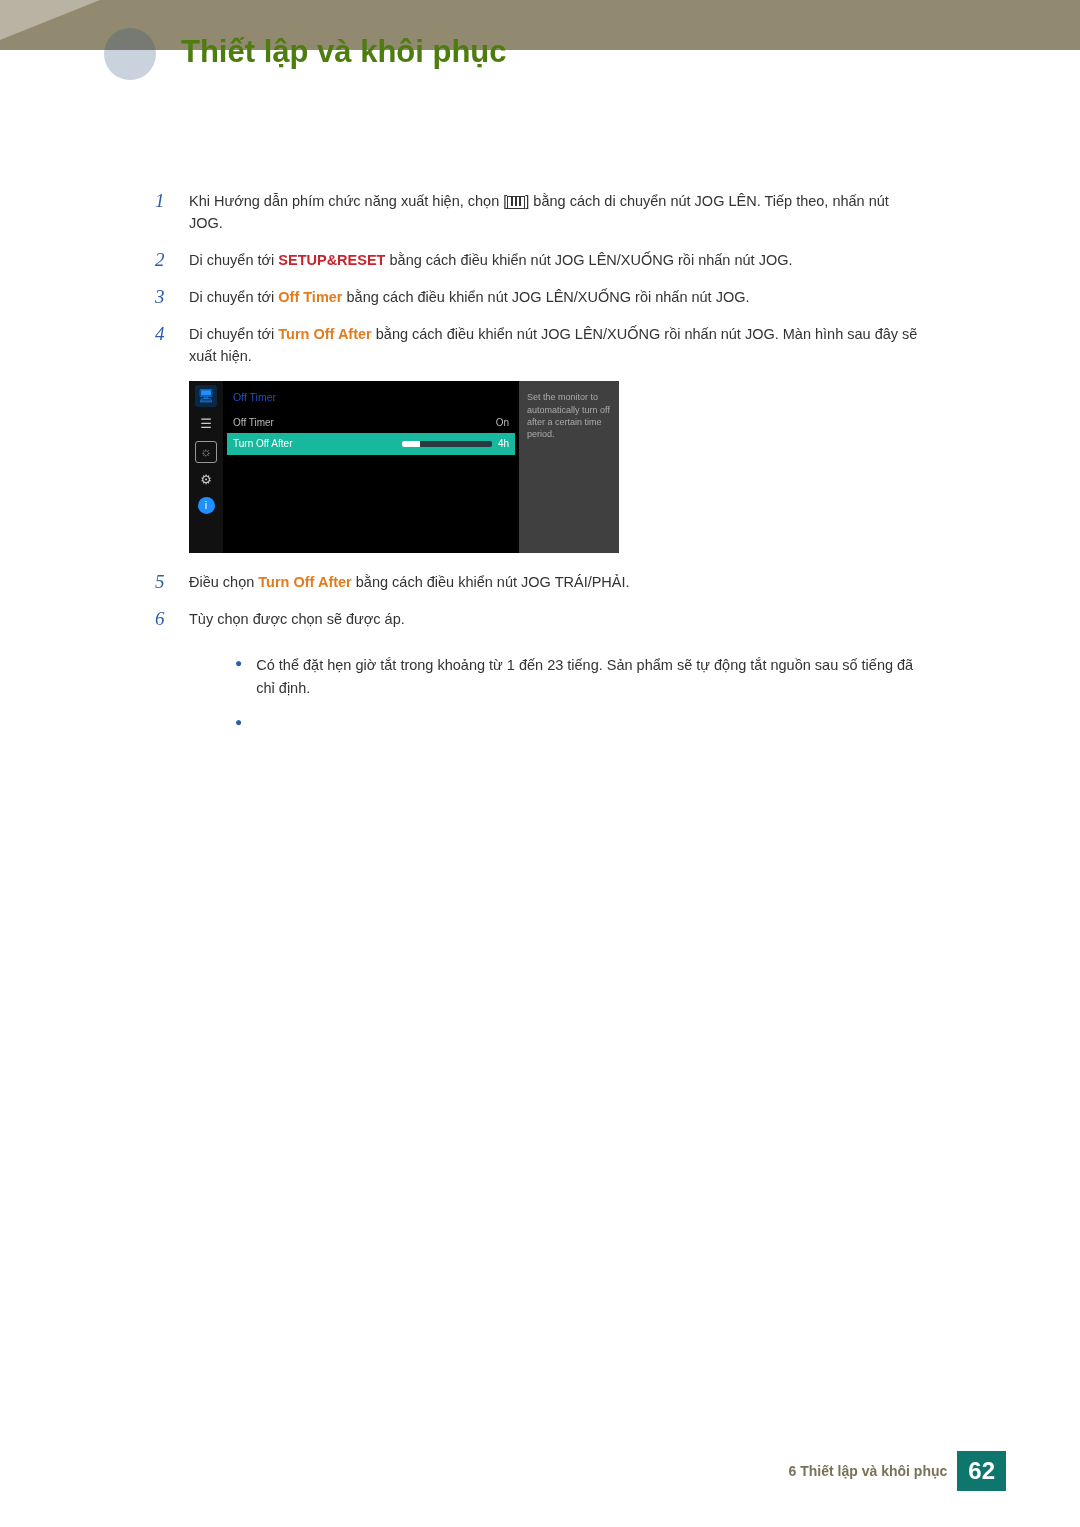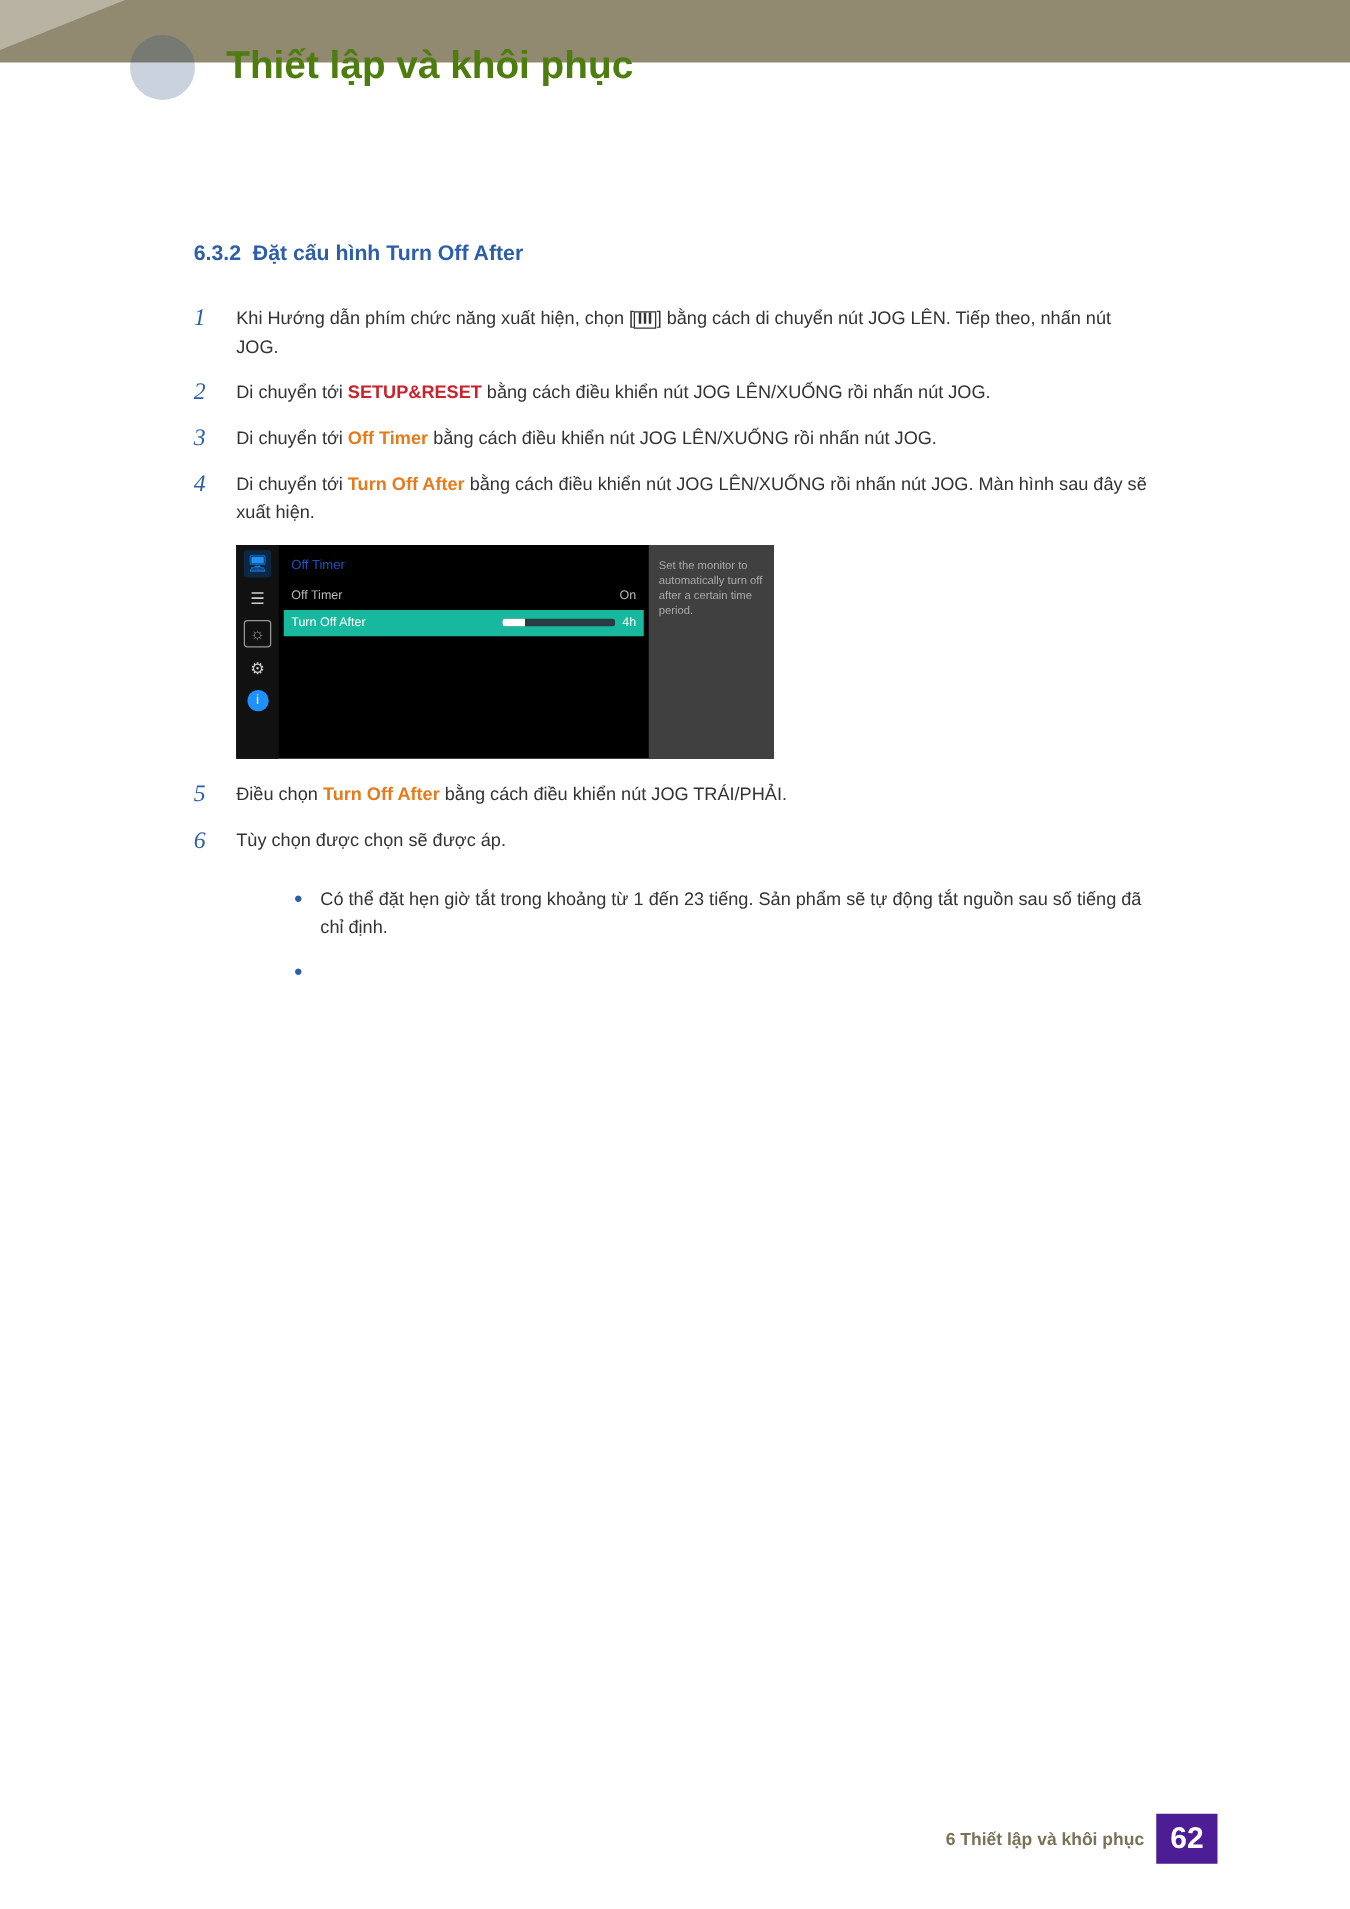--- a/index.html
+++ b/index.html
@@ -133,50 +133,47 @@
   }
   .note-item { display:flex; margin-bottom:14px; }
   .bullet { color:#2d5ea8; margin-right:14px; font-size:12px; line-height:1.6;}
   .footer {
     position:absolute;
     bottom:36px;
     left:0; width:100%;
     display:flex;
     justify-content:flex-end;
     align-items:center;
-    padding-right:106px;
+    padding-right:74px;
   }
   .footer-title {
     color:#7a7257;
     font-weight:bold;
     font-size:14px;
     margin-right:10px;
   }
   .page-num {
-    background:#4c1d95;
+    background:#0f766e;
     color:#fff;
     font-weight:bold;
     font-size:24px;
     padding:6px 11px;
   }
   .osd-main .spacer { height: 90px; }
 </style>
 </head>
 <body>
 
 <div class="header-bar">
   <div class="header-triangle"></div>
 </div>
 <div class="chapter-badge"></div>
 <div class="page-title">Thiết lập và khôi phục</div>
 
 <div class="content">
-  <div class="section-title">
-    <span>6.3.2</span>&nbsp;&nbsp;<span>Đặt cấu hình Turn Off After</span>
-  </div>
 
   <div class="step">
     <div class="step-num">1</div>
     <div class="step-body">
       <span>Khi Hướng dẫn phím chức năng xuất hiện, chọn [</span><span class="icon-box"><span></span><span></span><span></span></span><span>] bằng cách di chuyển nút JOG LÊN. Tiếp theo, nhấn nút JOG.</span>
     </div>
   </div>
 
   <div class="step">
     <div class="step-num">2</div>

